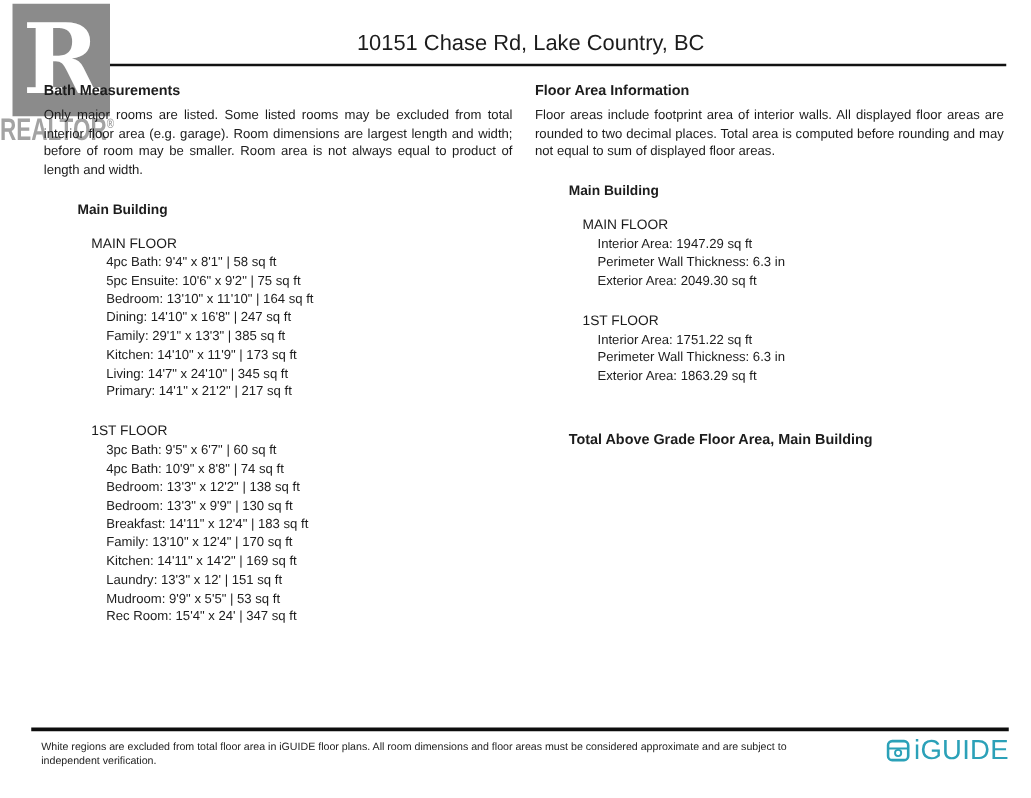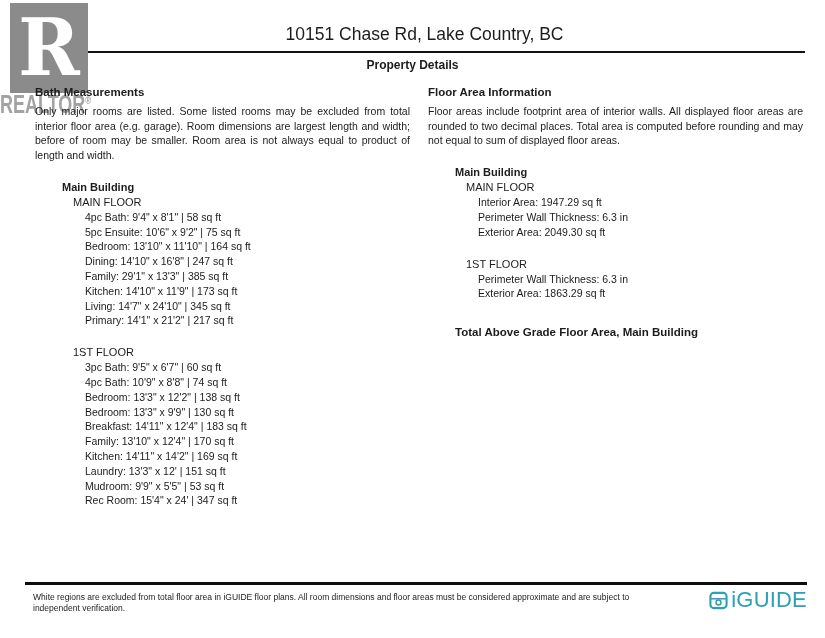--- a/index.html
+++ b/index.html
@@ -91,34 +91,34 @@
     padding-left: 27px;
     font-size: 11px;
     font-weight: bold;
     line-height: 15px;
   }
   .floor-block { margin-top: 0; }
   .floor-name {
     padding-left: 38px;
     font-size: 11px;
     line-height: 15px;
-    margin-top: 0;
+    margin-top: 12px;
   }
   .floor-block + .floor-block { margin-top: 17px; }
   ul.lines {
     list-style: none;
     padding-left: 50px;
     margin: 0;
   }
   ul.lines li {
     font-size: 10.5px;
     line-height: 14.8px;
     white-space: nowrap;
   }
-  .total-block { margin-top: 24px; }
+  .total-block { margin-top: 36px; }
   .total-heading {
     padding-left: 27px;
     font-size: 11.5px;
     font-weight: bold;
     line-height: 15px;
   }
   .total-block ul.lines { padding-left: 39px; }
 
   
   footer {
@@ -165,21 +165,20 @@
   <div class="watermark">
     <div class="wm-square">
       <span class="wm-r">R</span>
     </div>
     <div class="wm-text"><span>REALTOR</span><span class="wm-reg">®</span></div>
   </div>
 
   <header>
     <h1 class="page-title">10151 Chase Rd, Lake Country, BC</h1>
     <div class="title-rule"></div>
-    <h2 class="page-subtitle">Property Details</h2>
   </header>
 
   <main class="columns">
 
     <section class="col left">
       <div class="section-heading">Bath Measurements</div>
       <p class="desc">Only major rooms are listed. Some listed rooms may be excluded from total interior floor area (e.g. garage). Room dimensions are largest length and width; before of room may be smaller. Room area is not always equal to product of length and width.</p>
 
       <div class="building-name">Main Building</div>
 
@@ -225,20 +224,21 @@
         <ul class="lines">
           <li>Interior Area: 1947.29 sq ft</li>
           <li>Perimeter Wall Thickness: 6.3 in</li>
           <li>Exterior Area: 2049.30 sq ft</li>
         </ul>
       </div>
 
       <div class="floor-block">
         <div class="floor-name">1ST FLOOR</div>
         <ul class="lines">
+          <li>Interior Area: 1751.22 sq ft</li>
           <li>Perimeter Wall Thickness: 6.3 in</li>
           <li>Exterior Area: 1863.29 sq ft</li>
         </ul>
       </div>
 
       <div class="total-block">
         <div class="total-heading">Total Above Grade Floor Area, Main Building</div>
       </div>
     </section>
 

